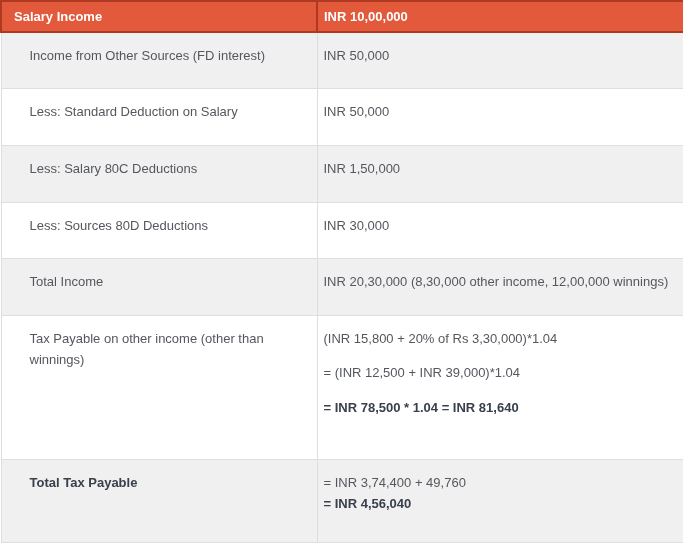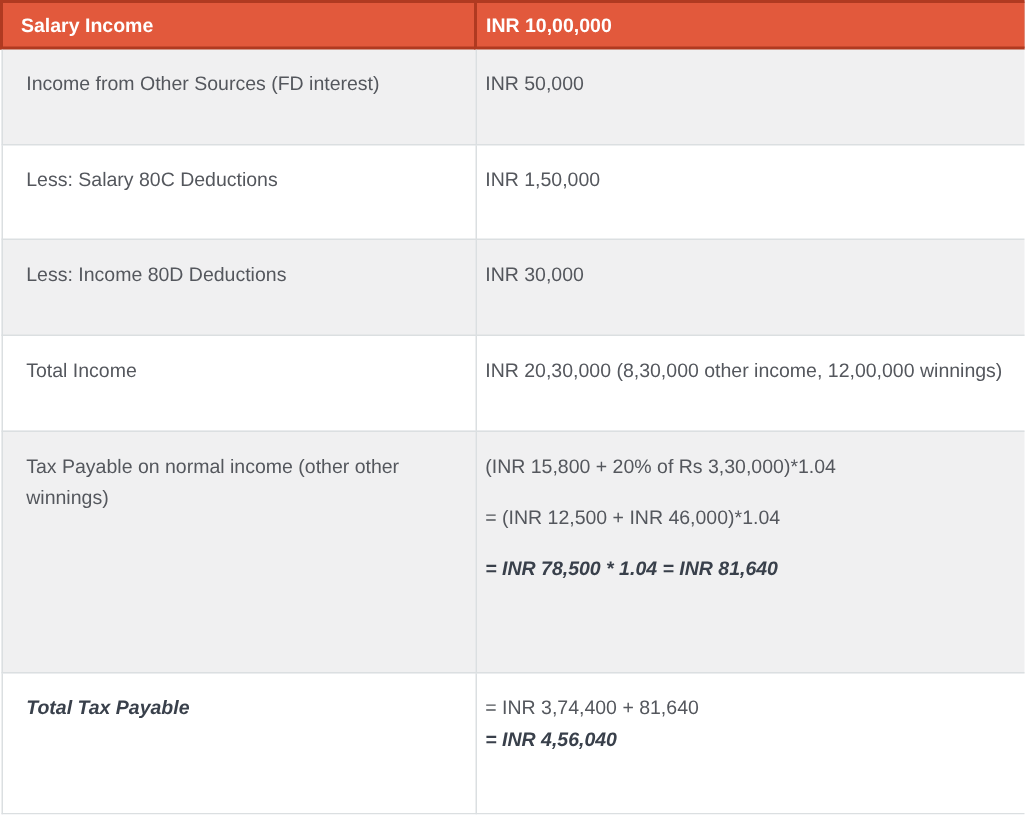--- a/index.html
+++ b/index.html
@@ -29,37 +29,37 @@
     border:2px solid var(--header_border);
     padding:7px 10px 7px 12px;
     height:18px;
     vertical-align:middle;
     font-size:13px;
   }
   th.val{padding-left:6px;margin-top:14px;}
   td{
     border:1px solid var(--row_border);
     vertical-align:top;
-    padding:12px 10px 10px 16px;
+    padding:12px 10px 10px 28px;
     line-height:1.65;
     background:var(--row_bg);
   }
   td.val{padding-left:6px;}
   tbody tr:nth-child(odd) td{background:var(--row_alt_bg);}
   tbody tr:nth-child(1) td,
   tbody tr:nth-child(3) td,
   tbody tr:nth-child(5) td{height:45px;}
   tbody tr:nth-child(2) td,
   tbody tr:nth-child(4) td,
   tbody tr:nth-child(6) td{height:44px;}
   tbody tr:nth-child(7) td{height:63px;}
   tbody tr:nth-child(8) td{height:108px;}
   td p{margin:0 0 13px 0;}
   td p:last-child{margin-bottom:0;}
-  .bold{font-weight:bold;color:var(--text_bold);font-style:italic;}
+  .bold{font-weight:bold;color:var(--text_bold);}
 </style>
 </head>
 <body>
 
 <table class="tax-table">
   <colgroup>
       <col class="c1">
       <col class="c2">
     </colgroup>
   <thead>
@@ -67,39 +67,43 @@
       <th>Salary Income</th>
       <th class="val">INR 10,00,000</th>
     </tr>
   </thead>
   <tbody>
     <tr>
       <td>Income from Other Sources (FD interest)</td>
       <td class="val">INR 50,000</td>
     </tr>
     <tr>
+      <td>Less: Standard Deduction on Salary</td>
+      <td class="val">INR 50,000</td>
+    </tr>
+    <tr>
       <td>Less: Salary 80C Deductions</td>
       <td class="val">INR 1,50,000</td>
     </tr>
     <tr>
-      <td>Less: Income 80D Deductions</td>
+      <td>Less: Sources 80D Deductions</td>
       <td class="val">INR 30,000</td>
     </tr>
     <tr>
       <td>Total Income</td>
       <td class="val">INR 20,30,000 (8,30,000 other income, 12,00,000 winnings)</td>
     </tr>
     <tr>
-      <td>Tax Payable on normal income (other other winnings)</td>
+      <td>Tax Payable on other income (other than winnings)</td>
       <td class="val">
         <p>(INR 15,800 + 20% of Rs 3,30,000)*1.04</p>
-        <p>= (INR 12,500 + INR 46,000)*1.04</p>
+        <p>= (INR 12,500 + INR 39,000)*1.04</p>
         <p class="bold">= INR 78,500 * 1.04 = INR 81,640</p>
       </td>
     </tr>
     <tr>
       <td class="bold">Total Tax Payable</td>
       <td class="val">
-        <p><span>= INR 3,74,400 + 81,640</span><br><span class="bold">= INR 4,56,040</span></p>
+        <p><span>= INR 3,74,400 + 49,760</span><br><span class="bold">= INR 4,56,040</span></p>
       </td>
     </tr>
   </tbody>
 </table>
 
 </body></html>

